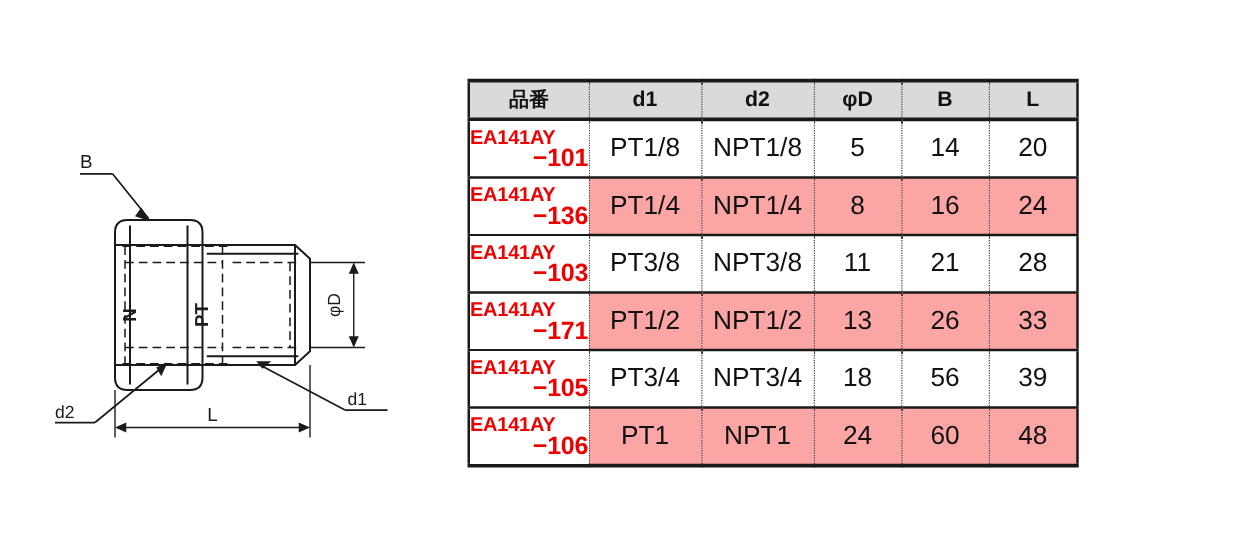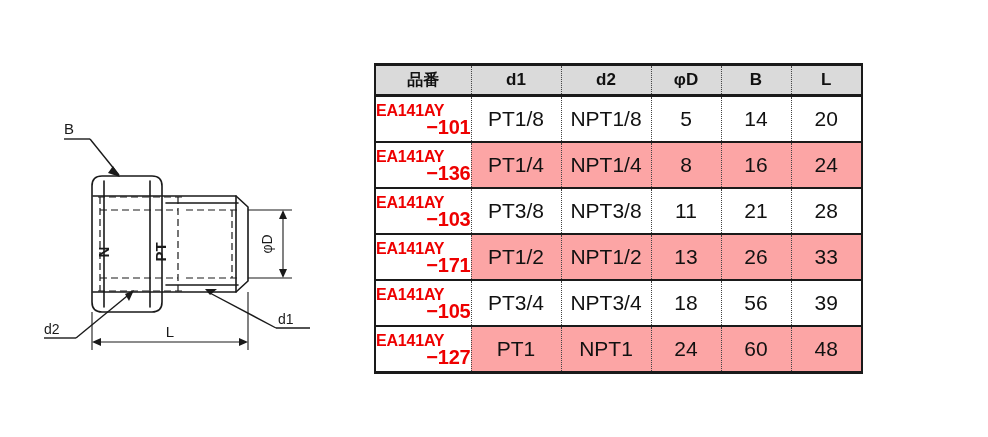--- a/index.html
+++ b/index.html
@@ -272,21 +272,21 @@
         </td>
         <td>PT3/4</td>
         <td>NPT3/4</td>
         <td>18</td>
         <td>56</td>
         <td>39</td>
       </tr>
       <tr class="alt">
         <td class="pn-cell">
           <span class="pn-top">EA141AY</span>
-          <span class="pn-bot">−127</span>
+          <span class="pn-bot">−106</span>
         </td>
         <td>PT1</td>
         <td>NPT1</td>
         <td>24</td>
         <td>60</td>
         <td>48</td>
       </tr>
     </tbody>
   </table>
 </div>

